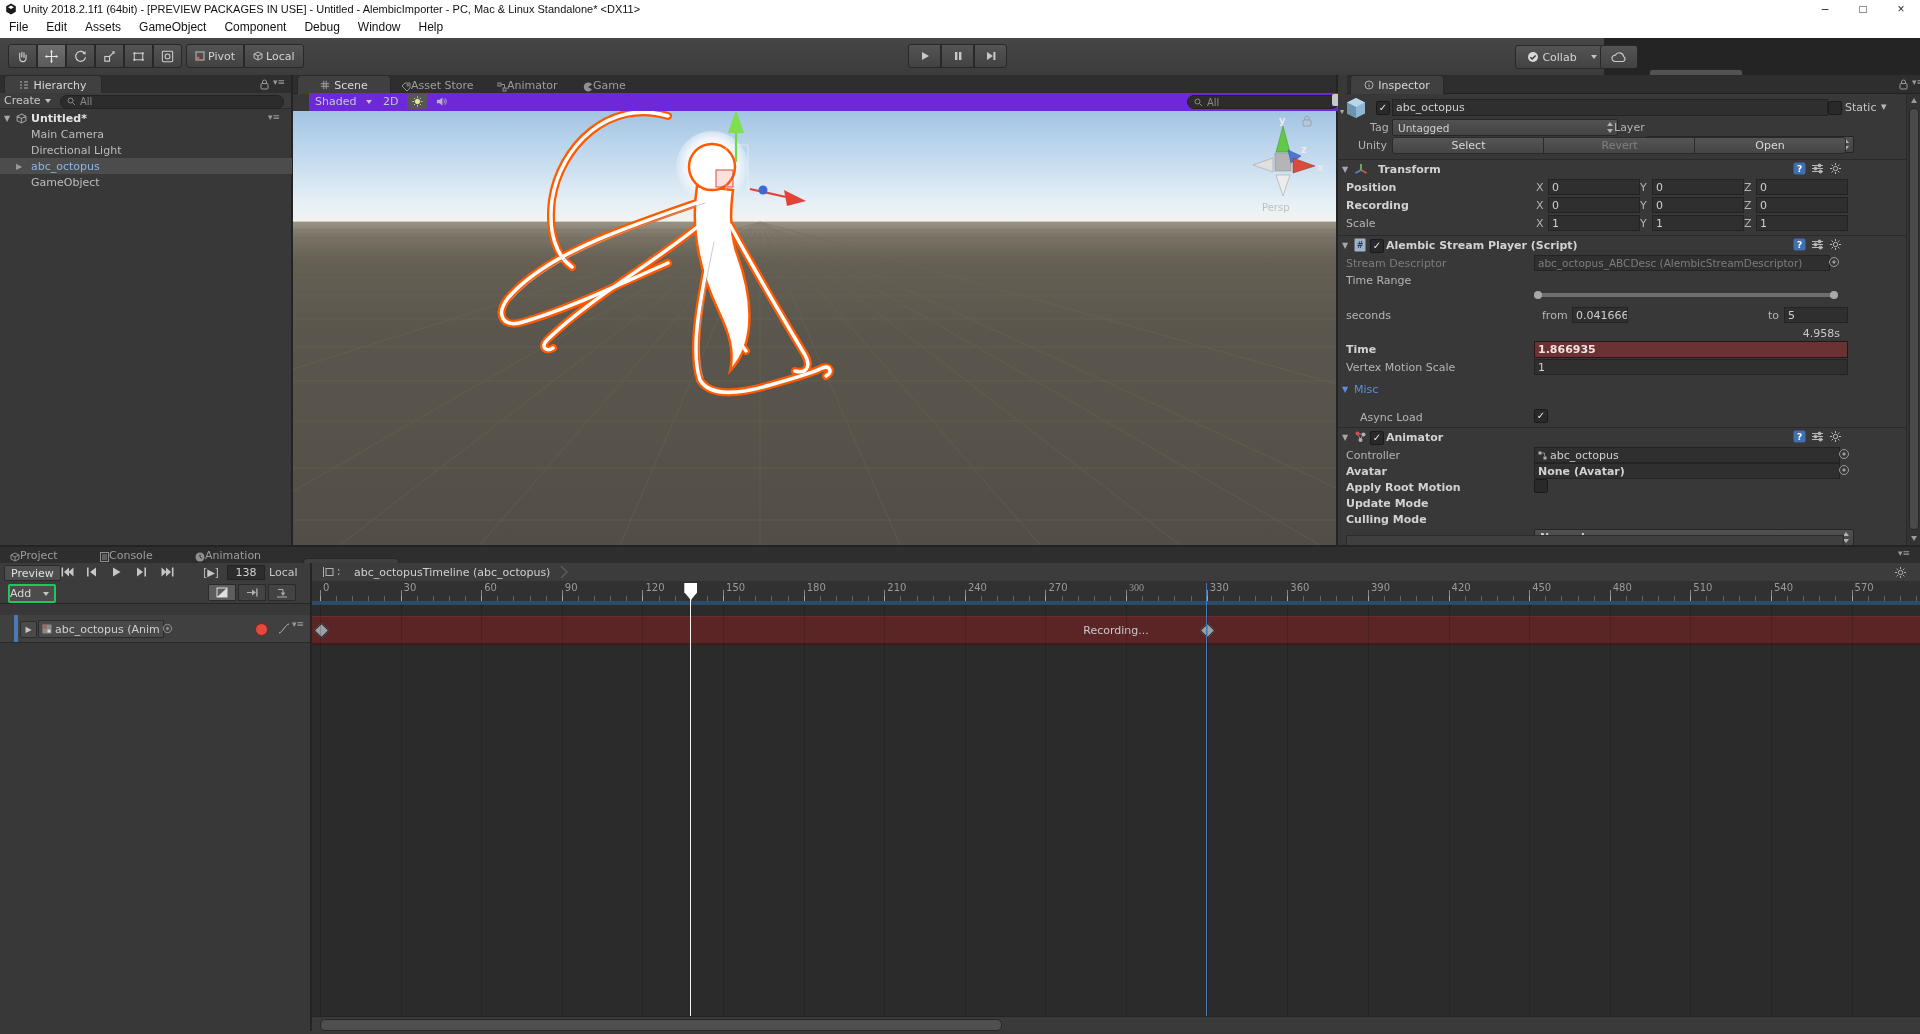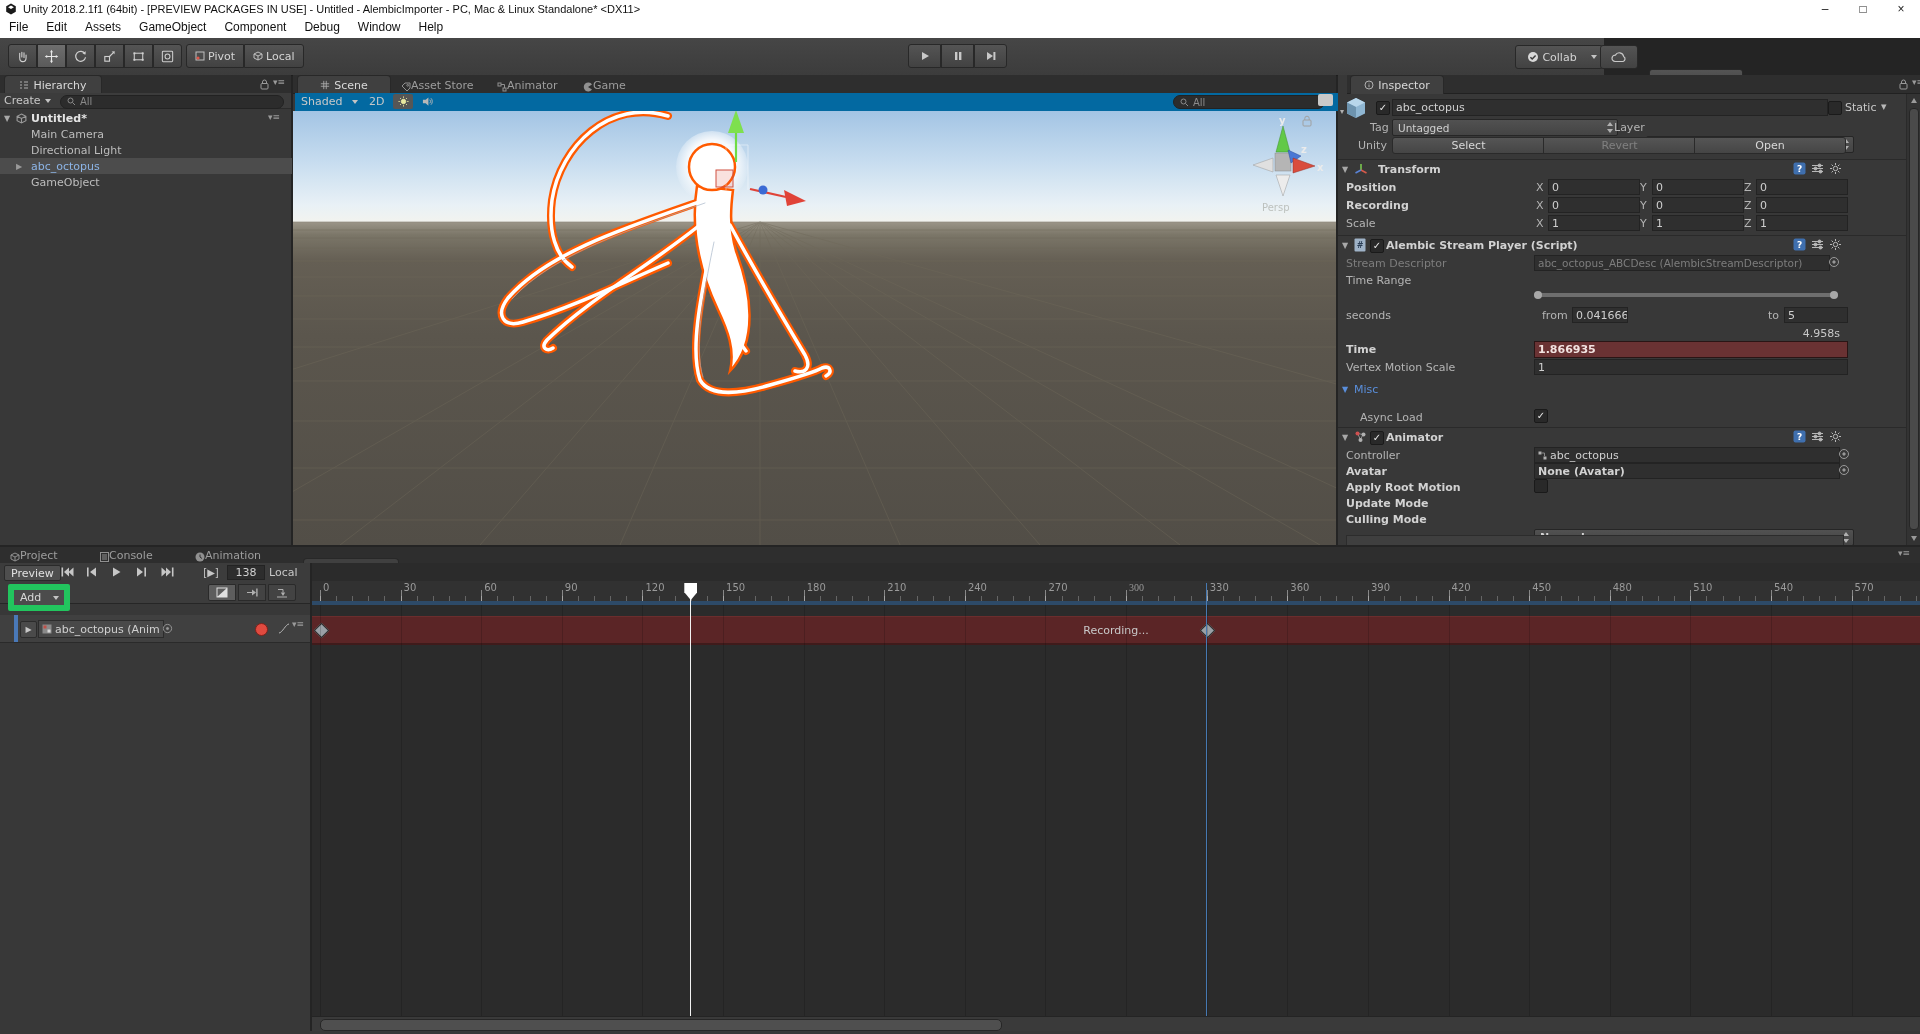--- a/index.html
+++ b/index.html
@@ -231,21 +231,21 @@
       <span>Animator</span>
     </div>
     <div class="tabI abs" style="left:290px;top:2px;height:15px">
       <svg class="icsvg" width="10" height="10" viewBox="0 0 10 10">
           <path d="M5 5 9 2.5A4.5 4.5 0 1 0 9 7.5Z" fill="#909090"></path>
         </svg>
       <span>Game</span>
     </div>
   </div>
 
-  <div class="abs" style="left:2px;top:18px;width:1043px;height:18px;background:#0369a1;border-bottom:1px solid #272727">
+  <div class="abs" style="left:16px;top:18px;width:1043px;height:18px;background:#6d28d9;border-bottom:1px solid #272727">
     <div class="flex ddc abs" style="left:6px;top:0;height:17px;width:62px;color:#c8c8c8">
         <span>Shaded</span>
       </div>
     <div class="flex abs" style="left:74px;top:0;height:17px;color:#c8c8c8">
         <span>2D</span>
       </div>
     <div class="iconbtn abs" style="left:98px;top:1px;width:20px;height:15px;background:#565656;border-radius:2px">
         <svg class="icsvg" width="11" height="11" viewBox="0 0 12 12" stroke="#e8e8a0" fill="none">
           <circle cx="6" cy="6" r="2.4" fill="#e8e8a0"></circle>
           <path d="M6 0.5V2M6 10v1.5M0.5 6H2M10 6h1.5M2.2 2.2 3.2 3.2M8.8 8.8 9.8 9.8M9.8 2.2 8.8 3.2M3.2 8.8 2.2 9.8"></path>
@@ -693,21 +693,21 @@
         </div>
       <div class="fld abs" style="left:227px;top:2px;width:30px;height:13px;background:#2d2d2d;justify-content:center">
           <span>138</span>
         </div>
       <div class="abs flex" style="left:263px;top:2px;height:14px;padding:0 6px;color:#c8c8c8">
           <span>Local</span>
         </div>
     </div>
 
     <div class="abs" style="left:0;top:18px;width:310px;height:22px;background:#3c3c3c;border-bottom:1px solid #262626">
-      <div class="abs flex ddc" style="left:8px;top:3px;height:15px;width:44px;background:#4c4c4c;border:6px solid #22c55e;border-radius:2px;padding-left:6px;color:#d8d8d8">
+      <div class="abs flex ddc" style="left:8px;top:3px;height:15px;width:44px;background:#4c4c4c;border:2px solid #22c55e;border-radius:2px;padding-left:0;color:#d8d8d8">
           <span>Add</span>
         </div>
       <div class="iconbtn abs" style="left:208px;top:3px;width:26px;height:15px;background:#5d5d5d;border:1px solid #2a2a2a;border-radius:2px 0 0 2px">
           <svg class="icsvg" width="12" height="11" viewBox="0 0 12 11">
             <rect x="1" y="1" width="10" height="9" fill="none" stroke="#e0e0e0"></rect>
             <polygon points="1,10 11,1 11,10" fill="#e0e0e0"></polygon>
           </svg>
         </div>
       <div class="iconbtn abs" style="left:238px;top:3px;width:26px;height:15px;background:#434343;border:1px solid #2a2a2a">
           <svg class="icsvg" width="12" height="11" viewBox="0 0 12 11">
@@ -747,20 +747,35 @@
           <path d="M1 10 C4 10 8 1 11 1"></path>
         </svg>
       <span class="abs" style="left:292px;top:4px;color:#9a9a9a;font-size:9px"><span>▾</span><span>≡</span></span>
     </div>
   </div>
 
   <div class="abs" style="left:310px;top:0;width:2px;height:471px;background:#242424"></div>
 
   <div class="abs" style="left:312px;top:0;width:1608px;height:453px;background:#2b2b2b;overflow:hidden">
 
+    <div class="abs flex" style="left:0;top:0;width:1608px;height:18px;background:#3c3c3c;border-bottom:1px solid #2e2e2e">
+      <svg class="icsvg" style="margin-left:10px" width="20" height="12" viewBox="0 0 20 12" fill="none" stroke="#b0b0b0">
+          <path d="M1.5 1v10"></path>
+          <rect x="4" y="2.5" width="7" height="7"></rect>
+          <path d="M16 2.5 18 4.5 16 4.5ZM16 9.5 18 7.5 16 7.5Z" fill="#b0b0b0" stroke="none"></path>
+        </svg>
+      <span style="margin-left:12px;color:#cfcfcf">abc_octopusTimeline (abc_octopus)</span>
+      <svg class="icsvg" style="margin-left:10px" width="8" height="14" viewBox="0 0 8 14" fill="none" stroke="#5a5a5a" stroke-width="1.5">
+          <path d="M1 1 7 7 1 13"></path>
+        </svg>
+      <svg class="icsvg abs" style="left:1582px;top:3px" width="13" height="13" viewBox="0 0 13 13" stroke="#b0b0b0" fill="none">
+          <circle cx="6.5" cy="6.5" r="2.2"></circle>
+          <path d="M6.5 1v2M6.5 10v2M1 6.5h2M10 6.5h2M2.6 2.6 4 4M9 9l1.4 1.4M10.4 2.6 9 4M4 9l-1.4 1.4"></path>
+        </svg>
+    </div>
 
     <div class="abs" style="left:0;top:18px;width:1608px;height:20px;background:#313131">
       <div id="ruler-labels" class="abs" style="left:0;top:0;width:1608px;height:20px">
           <span style="left: 11px;">0</span>
           <span style="left: 91.61px;">30</span>
           <span style="left: 172.22px;">60</span>
           <span style="left: 252.83px;">90</span>
           <span style="left: 333.44px;">120</span>
           <span style="left: 414.05px;">150</span>
           <span style="left: 494.66px;">180</span>

